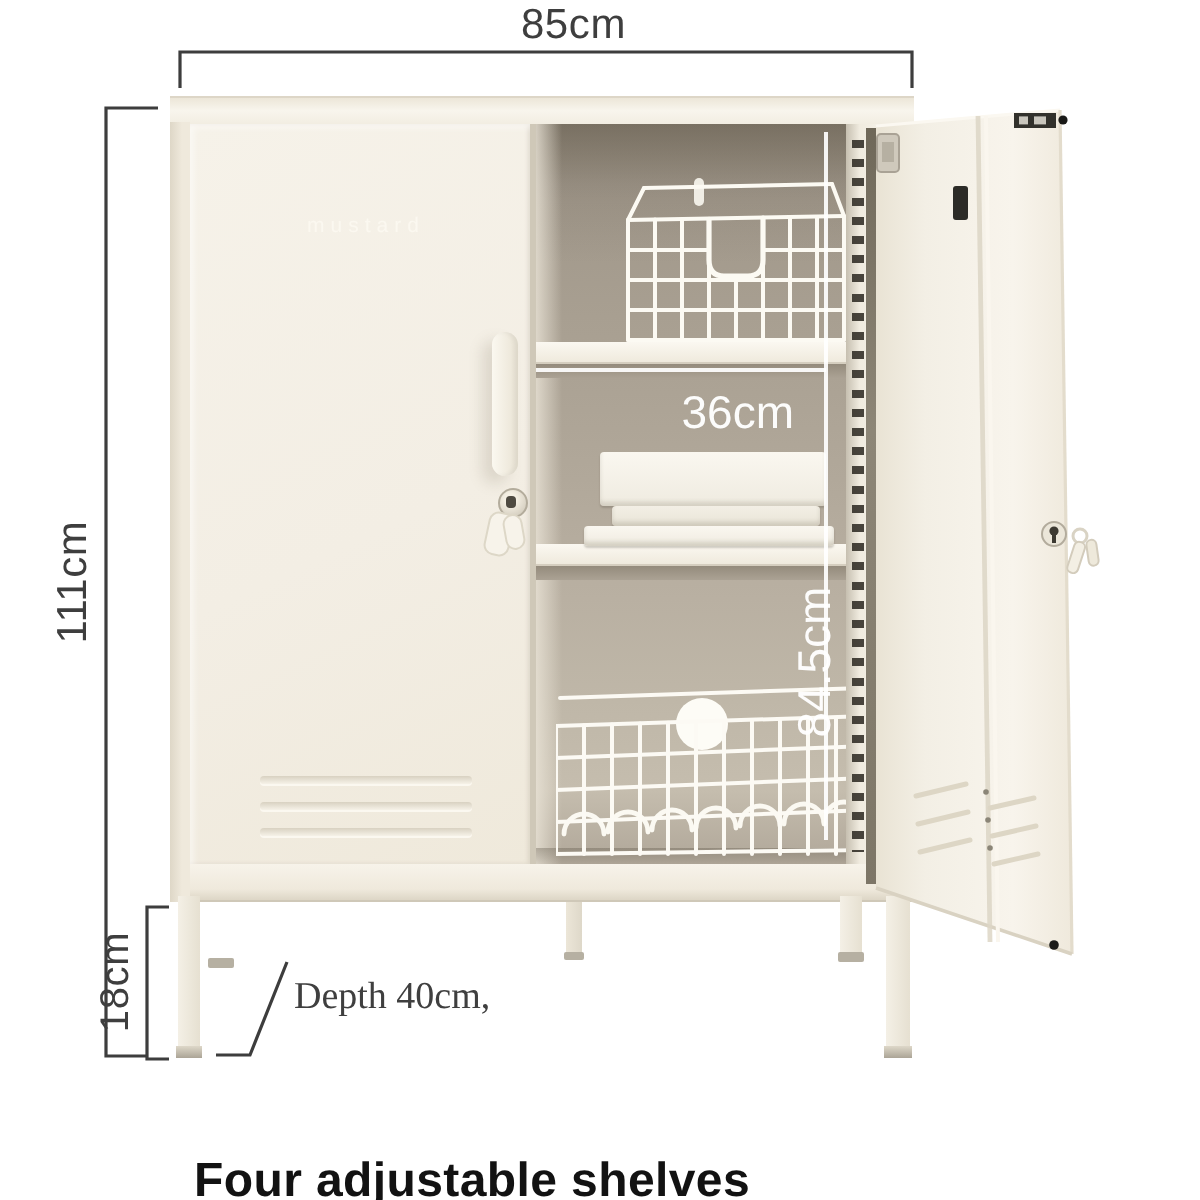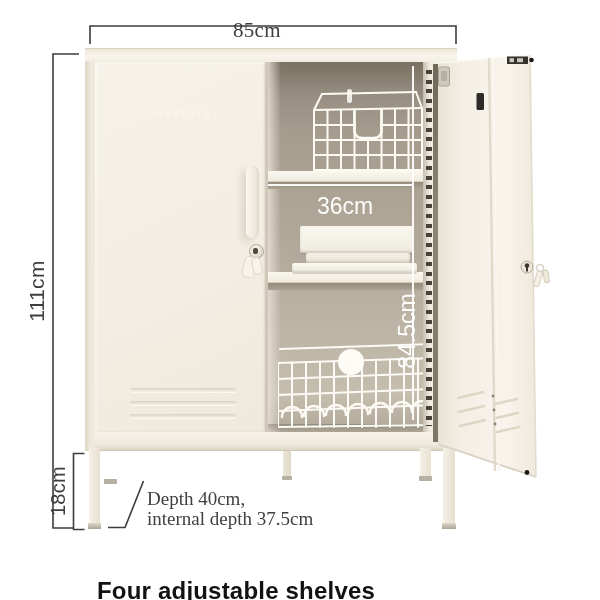--- a/index.html
+++ b/index.html
@@ -63,39 +63,39 @@
   
   .book{border-radius:2px;background:linear-gradient(to bottom,#faf7f0,#efebe0);
     box-shadow:inset 0 -2px 2px rgba(120,110,90,.22), 0 1px 1px rgba(80,72,58,.25);}
   #book1{left:300px;top:226px;width:113px;height:27px;}
   #book2{left:306px;top:253px;width:104px;height:10px;background:linear-gradient(to bottom,#f3efe5,#e9e4d7);}
   #book3{left:292px;top:263px;width:125px;height:10px;}
   
   #mline-h{left:268px;top:184px;width:145px;height:2px;background:rgba(255,255,255,.92);}
   #mline-v{left:412px;top:66px;width:2px;height:354px;background:rgba(255,255,255,.92);}
   .mtext{color:rgba(255,255,255,.96);font-size:23px;}
-  #int-width-label{left:317px;top:193px;width:80px;text-align:left;}
+  #int-width-label{left:317px;top:193px;width:80px;text-align:right;}
   #int-height-label{left:362px;top:320px;width:86px;height:22px;text-align:center;
     transform:rotate(-90deg);transform-origin:50% 50%;}
   
   .leg{background:linear-gradient(to right,#f4f0e6,#e6e0d1);}
   #leg-fl{left:89px;top:448px;width:11px;height:80px;}
   #leg-fr{left:443px;top:448px;width:12px;height:80px;}
   #leg-bm{left:283px;top:451px;width:8px;height:27px;background:linear-gradient(to right,#ece6d8,#ded8c9);}
   #leg-br{left:420px;top:448px;width:11px;height:30px;}
   .foot{background:#b6b0a2;border-radius:1px;}
   #foot-bl{left:104px;top:479px;width:13px;height:5px;}
   #foot-bm{left:282px;top:476px;width:10px;height:4px;}
   #foot-br{left:419px;top:476px;width:13px;height:5px;}
   .leg-cap{background:linear-gradient(to bottom,#ded8c9,#aba496);}
   #cap-fl{left:88px;top:523px;width:13px;height:6px;}
   #cap-fr{left:442px;top:523px;width:14px;height:6px;}
   
   .dim-text{color:#3e3e3e;font-size:21px;letter-spacing:.3px;}
-  #width-label{left:233px;top:18px;width:80px;text-align:left;font-family:Liberation Serif, serif;}
+  #width-label{left:233px;top:1px;width:80px;text-align:right;}
   #height-label{left:1px;top:280px;width:70px;height:22px;text-align:center;
     transform:rotate(-90deg);transform-origin:50% 50%;}
   #legheight-label{left:28px;top:480px;width:60px;height:22px;text-align:center;font-size:20px;
     transform:rotate(-90deg);transform-origin:50% 50%;}
   #depth-note{left:147px;top:489px;color:#3f3f3f;font-size:19px;line-height:19.5px;font-family:Liberation Serif, serif;}
   #caption{left:97px;top:577px;font-size:24px;font-weight:700;color:#121212;letter-spacing:.2px;}
   svg{display:block;}
 </style>
 </head>
 <body>
@@ -264,17 +264,16 @@
       <path d="M84.5,453.5 L73.5,453.5 L73.5,529.5 L84.5,529.5"></path>
       <path d="M143.5,481 L125,527.5 L108,527.5"></path>
     </g>
   </svg>
 
   <div class="abs dim-text" id="width-label">85cm</div>
   <div class="abs dim-text" id="height-label">111cm</div>
   <div class="abs dim-text" id="legheight-label">18cm</div>
   <div class="abs" id="depth-note">
     <div>Depth 40cm,</div>
-    <div>internal depth 37.5cm</div>
   </div>
   <div class="abs" id="caption">Four adjustable shelves</div>
 
 </div>
 
 </body></html>

